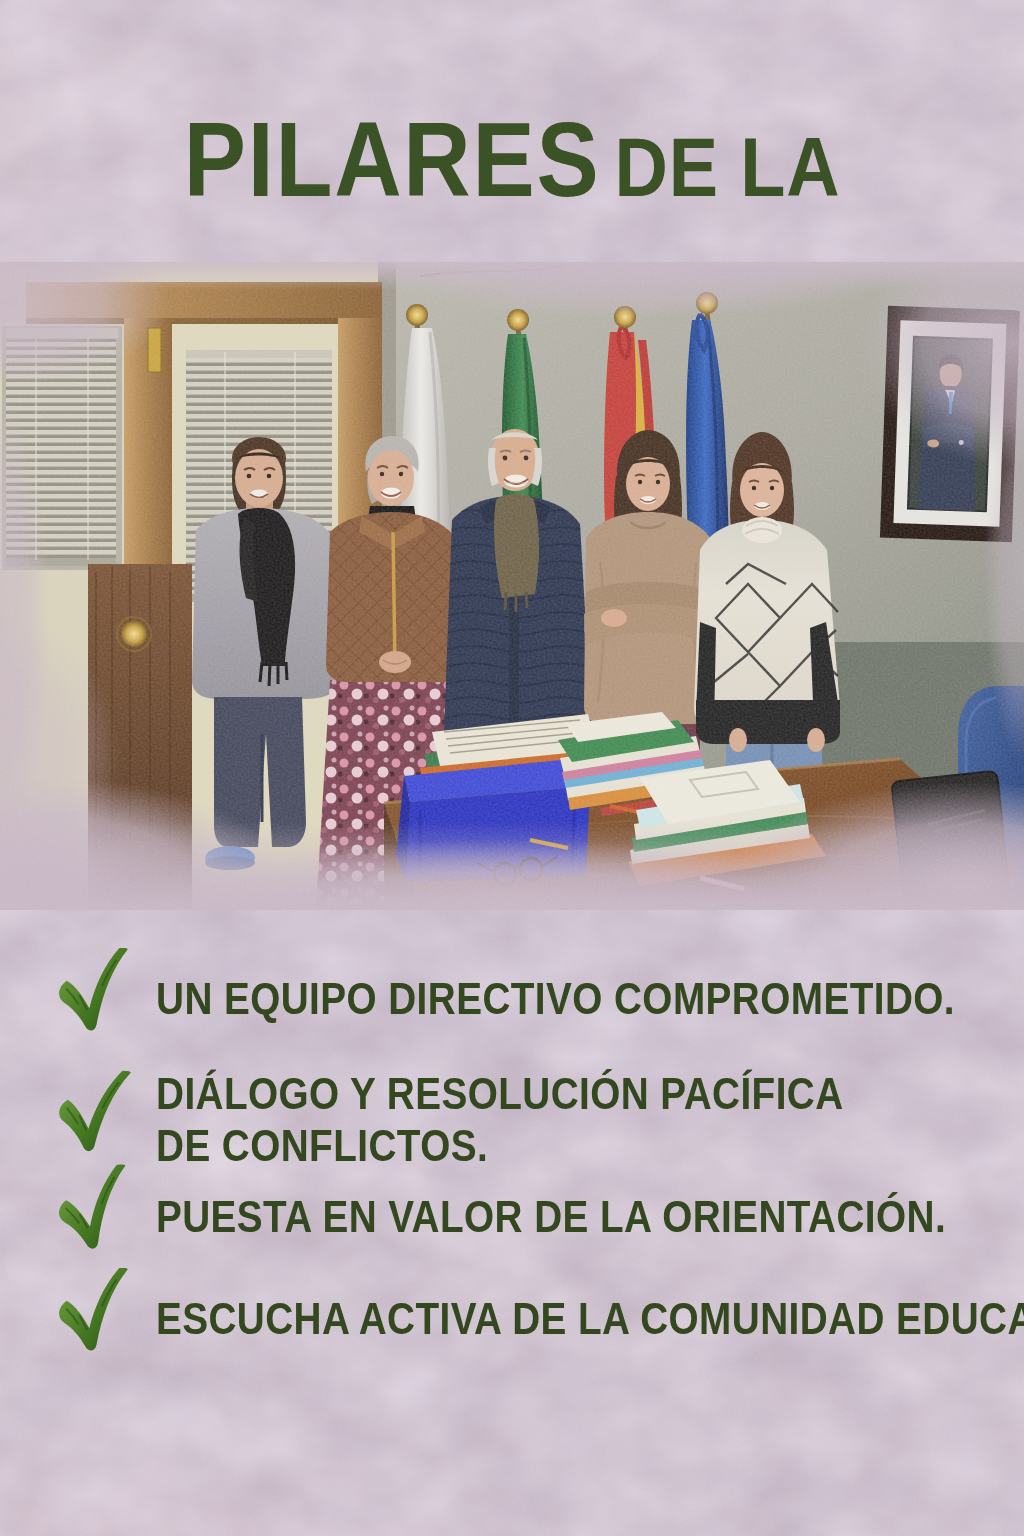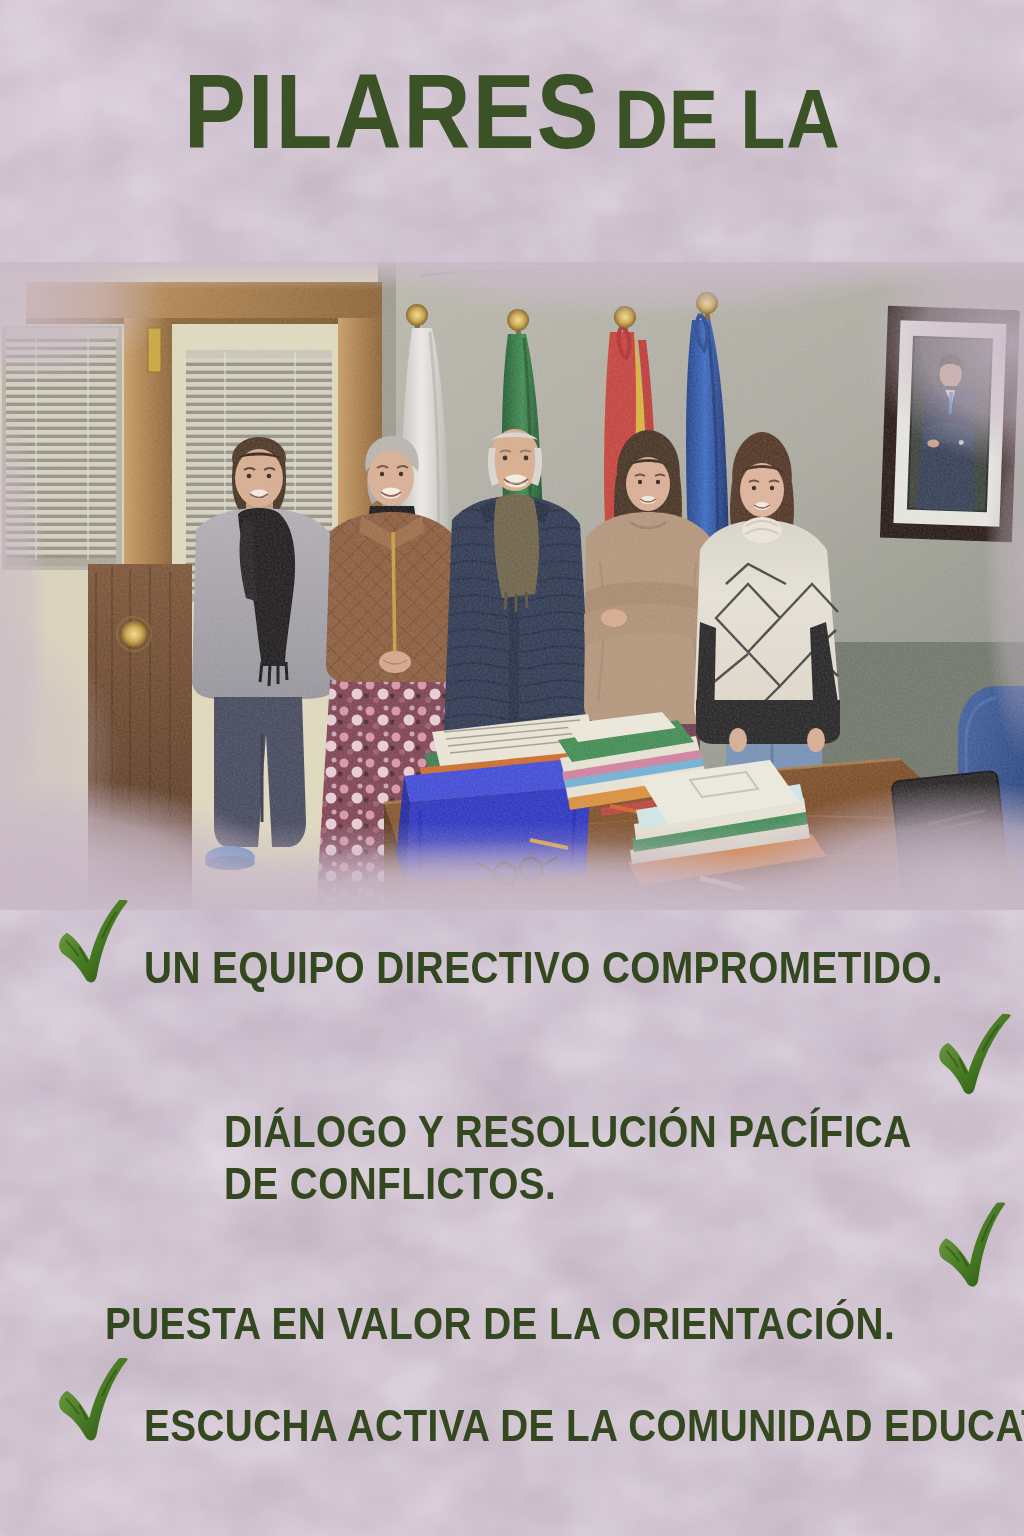--- a/index.html
+++ b/index.html
@@ -6,37 +6,37 @@
   .poster{position:relative;width:1024px;height:1536px;overflow:hidden;
     font-family:"Liberation Sans",sans-serif;
     background:
       radial-gradient(900px 500px at 10% 112%, rgba(224,196,204,.55), transparent 62%),
       radial-gradient(760px 420px at 96% -6%, rgba(216,202,216,.6), transparent 60%),
       radial-gradient(700px 420px at -5% 8%, rgba(214,198,206,.5), transparent 60%),
       radial-gradient(1300px 800px at 50% 46%, rgba(188,175,198,.4), transparent 72%),
       #c3b4c2;}
   .page-texture{position:absolute;inset:0;z-index:1;pointer-events:none;}
   .photo-wrap{position:absolute;left:0;top:262px;width:1024px;height:648px;z-index:2;}
-  .content{position:absolute;inset:0;z-index:3;}
+  .content{position:absolute;inset:0;z-index:3;margin-top:48px;}
   .title-block{position:absolute;top:58px;left:0;width:1024px;text-align:center;line-height:1;}
   .t-line1{display:inline-block;transform:scaleX(.88);transform-origin:center;white-space:nowrap;}
   .t-main{font-weight:bold;font-size:106px;letter-spacing:2px;color:#3a5226;}
   .t-rest{font-weight:bold;font-size:84px;letter-spacing:1px;color:#3a5226;margin-left:16px;}
   .t-line2{display:block;margin-top:2px;}
   .t-line2 span{display:inline-block;transform:scaleX(.92);transform-origin:center;
     font-weight:bold;font-size:112px;letter-spacing:2px;color:#2d4a82;white-space:nowrap;}
   .checklist{position:absolute;top:908px;left:0;width:1024px;}
-  .row{display:flex;align-items:flex-end;margin-left:56px;}
+  .row{display:flex;align-items:center;margin-left:56px;gap:12px;}
   .row .chk{flex:0 0 auto;width:78px;height:94px;margin-right:10px;margin-top:-8px;}
   .row:nth-child(2) .chk{transform:rotate(4deg);}
   .row:nth-child(3) .chk{transform:rotate(-3deg);}
   .row:nth-child(5) .chk{transform:rotate(5deg);}
   .itxt{transform:scaleX(.86);transform-origin:left top;white-space:nowrap;
     font-weight:bold;font-size:45px;line-height:52px;color:#33481f;letter-spacing:.5px;}
-  .mb1{margin-bottom:26px;} .mb2{margin-bottom:2px;flex-direction:column;} .mb3{margin-bottom:2px;} .mb4{margin-bottom:16px;flex-direction:column;}
+  .mb1{margin-bottom:26px;} .mb2{margin-bottom:2px;} .mb3{margin-bottom:2px;} .mb4{margin-bottom:16px;}
 </style>
 </head>
 <body>
 
 <div class="poster">
 
   <div class="photo-wrap">
   <svg width="1024" height="648" viewBox="0 0 1024 648" xmlns="http://www.w3.org/2000/svg">
     <defs>
       <linearGradient id="wallG" x1="0" y1="0" x2="1" y2="1">

